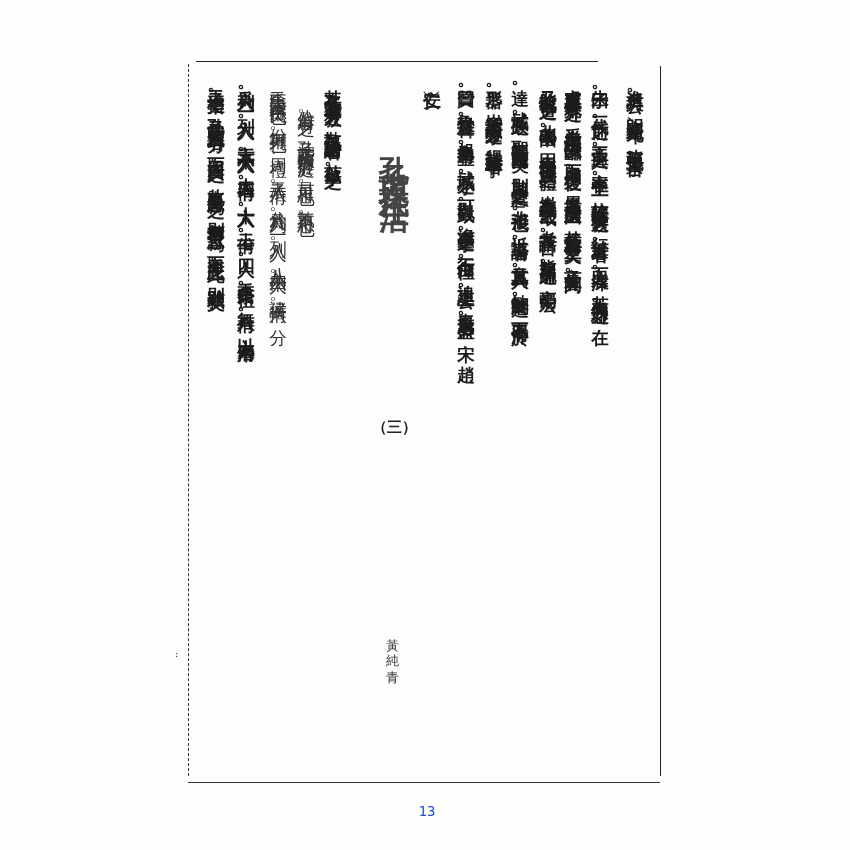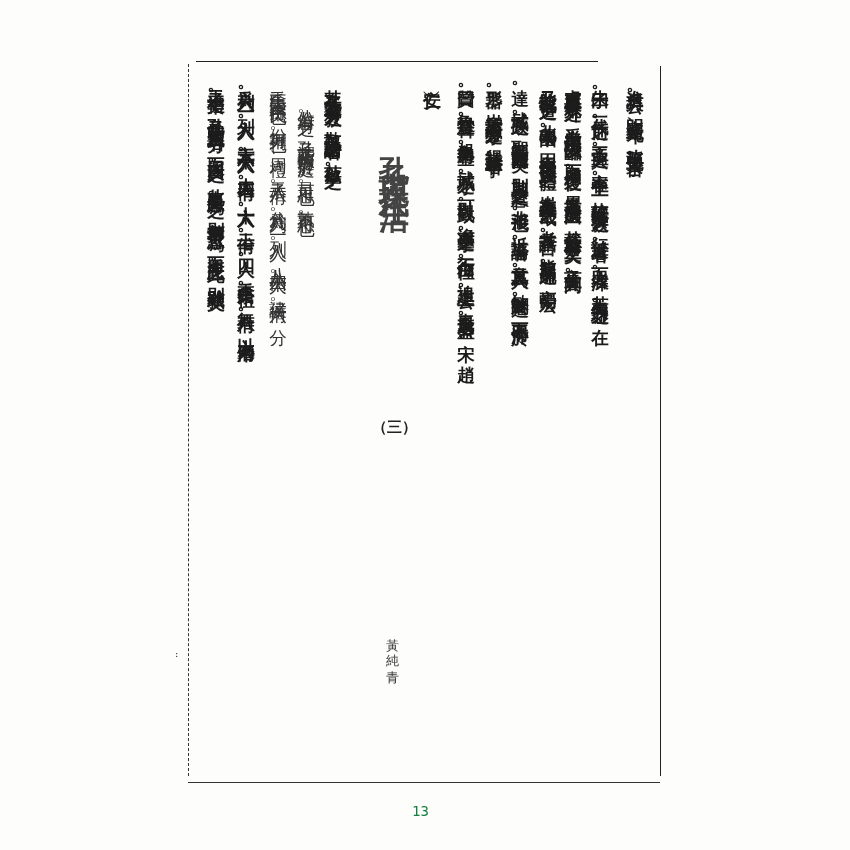--- a/index.html
+++ b/index.html
@@ -42,24 +42,24 @@
     .frame-bottom {
       position: absolute;
       left: 188px; top: 782px;
       width: 472px; height: 0;
       border-top: 1.2px solid #333;
     }
     .page-number {
       position: absolute;
       left: 412px; top: 803px;
       width: 30px;
-      text-align: left;
+      text-align: center;
       font-family: "DejaVu Sans Mono", "Liberation Mono", monospace;
       font-size: 14px;
-      color: #15803d;
+      color: #1d4ed8;
     }
     .col {
       position: absolute;
       writing-mode: vertical-rl;
       text-orientation: upright;
       font-size: 17.5px;
       line-height: 20px;
       letter-spacing: 2.2px;
       white-space: nowrap;
       font-weight: bold;

